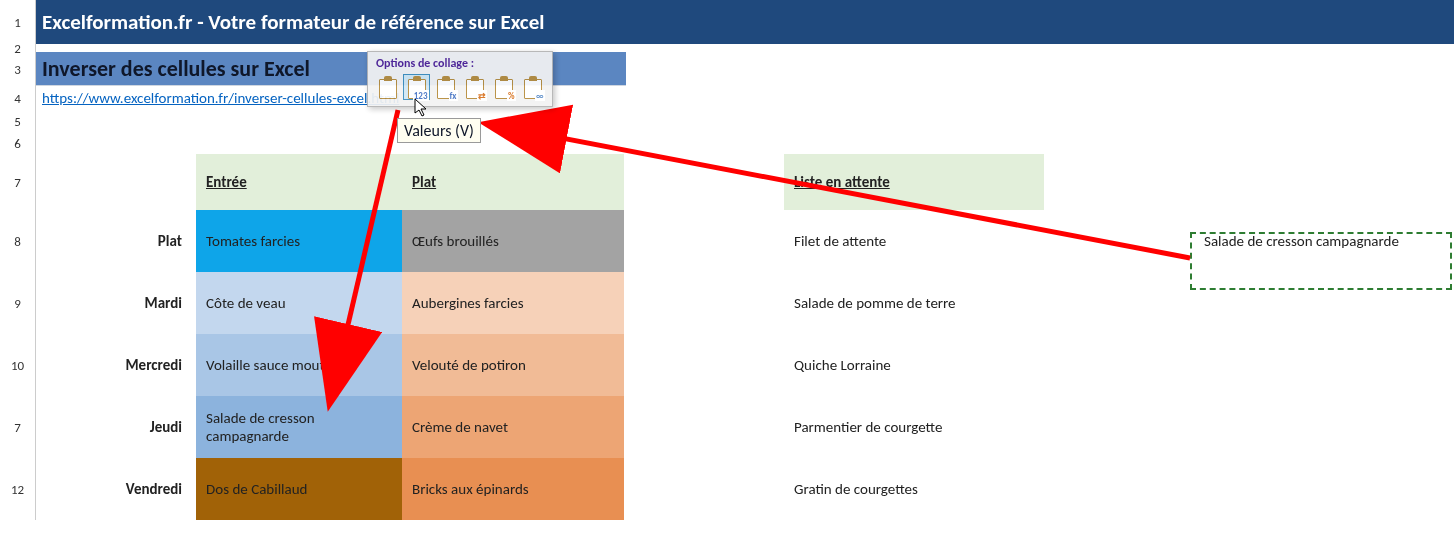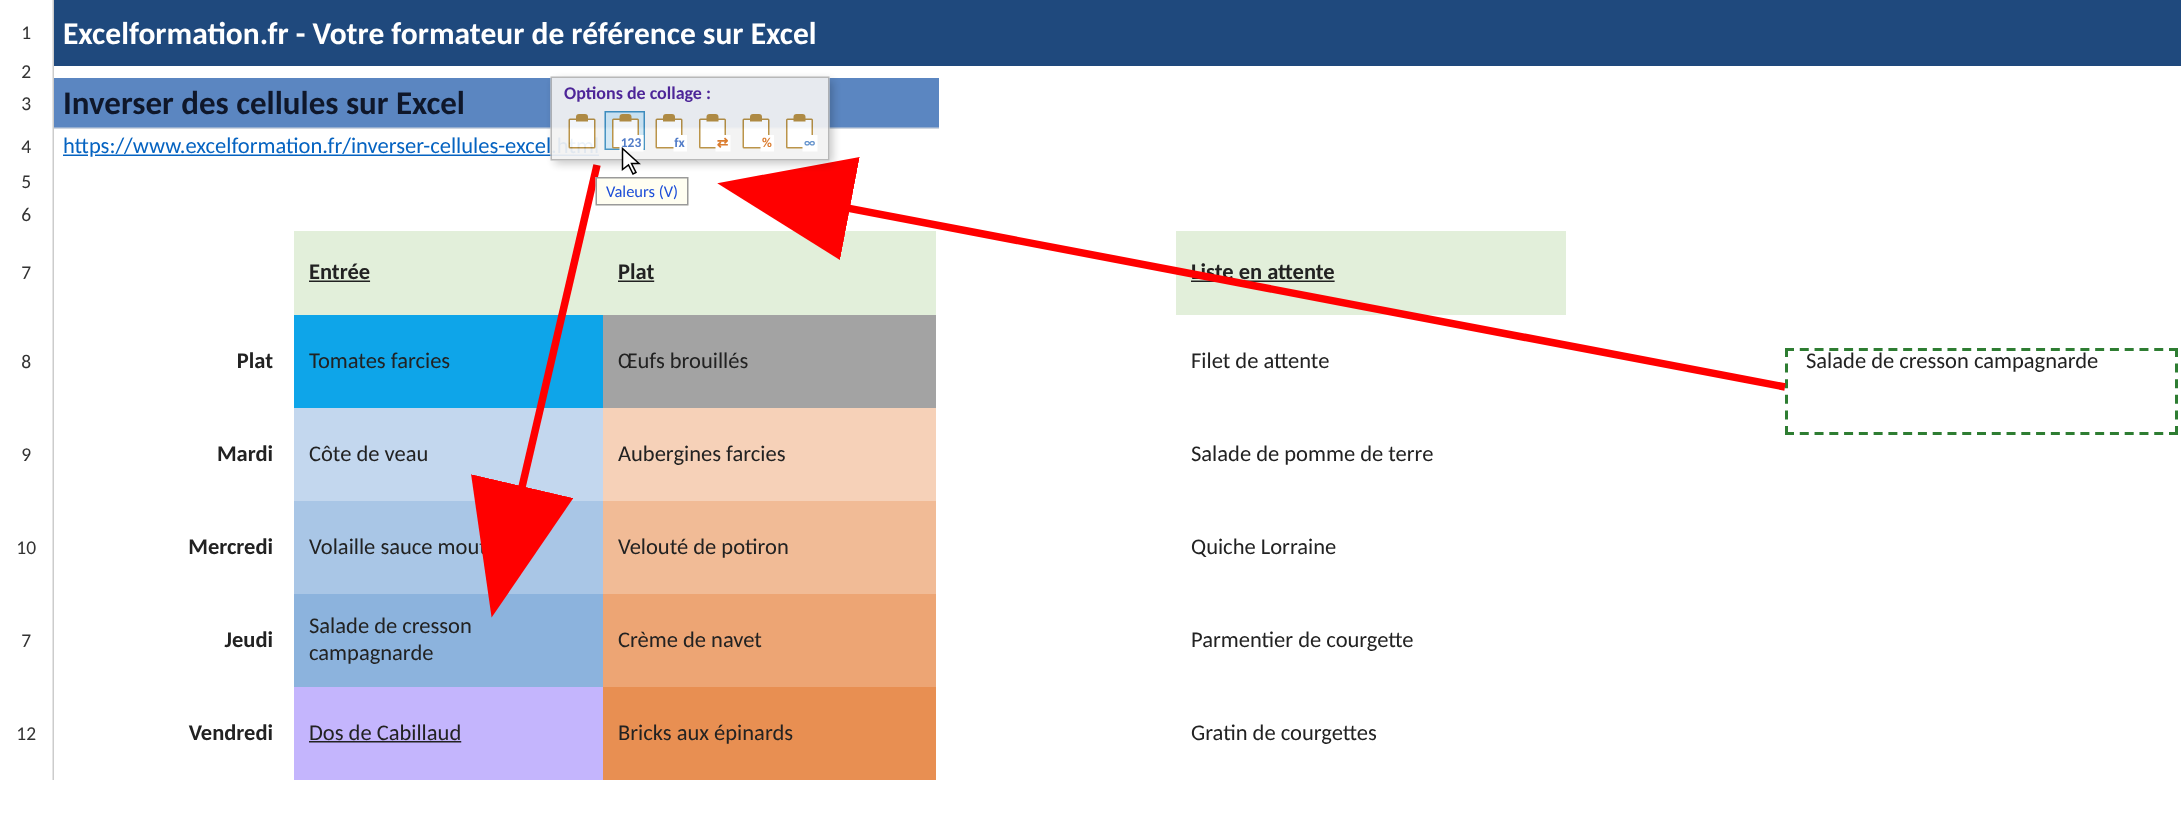--- a/index.html
+++ b/index.html
@@ -103,21 +103,21 @@
   .day {
     text-align: right;
     font-weight: bold;
     padding-right: 14px !important;
   }
 
   .bg-b1 { background: #0ea5e9; }
   .bg-b2 { background: #c3d7ee; }
   .bg-b3 { background: #a9c6e6; }
   .bg-b4 { background: #8cb3dd; }
-  .bg-b5 { background: #c4b5fd; text-decoration: underline; }
+  .bg-b5 { background: #a16207; }
 
   .bg-o1 { background: #a3a3a3; }
   .bg-o2 { background: #f6d1b8; }
   .bg-o3 { background: #f1bb96; }
   .bg-o4 { background: #eda574; }
   .bg-o5 { background: #e88f52; }
 
   
   .paste-popup {
     position: absolute;
@@ -181,23 +181,23 @@
   }
   .clip .sub.orange { color: #d9721e; }
   .clip .sub.link { color: #5a8cc9; }
 
   .tooltip {
     position: absolute;
     left: 397px;
     top: 118px;
     background: #fffef1;
     border: 1px solid #9a9a9a;
-    font-size: 11px;
+    font-size: 16px;
     padding: 2px 6px;
-    color: #1d4ed8;
+    color: #0f172a;
     z-index: 60;
     white-space: nowrap;
   }
   .cursor {
     position: absolute;
     left: 414px;
     top: 98px;
     z-index: 70;
     width: 16px; height: 20px;
   }

